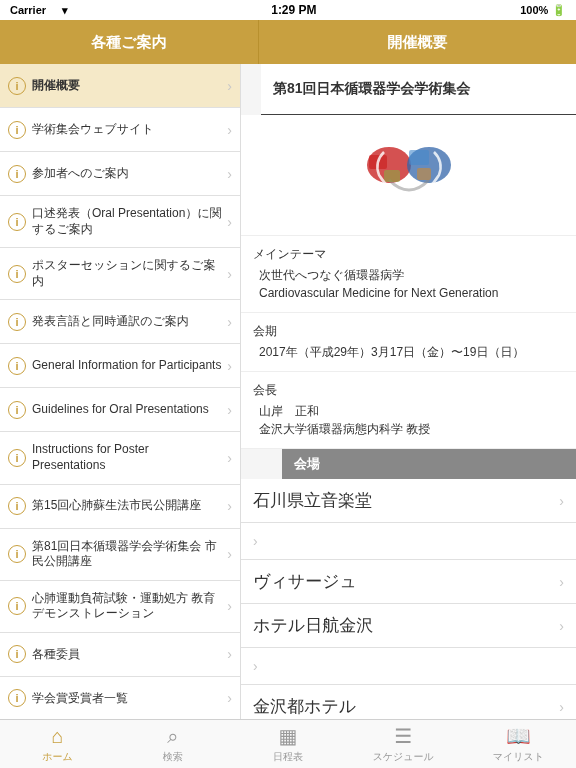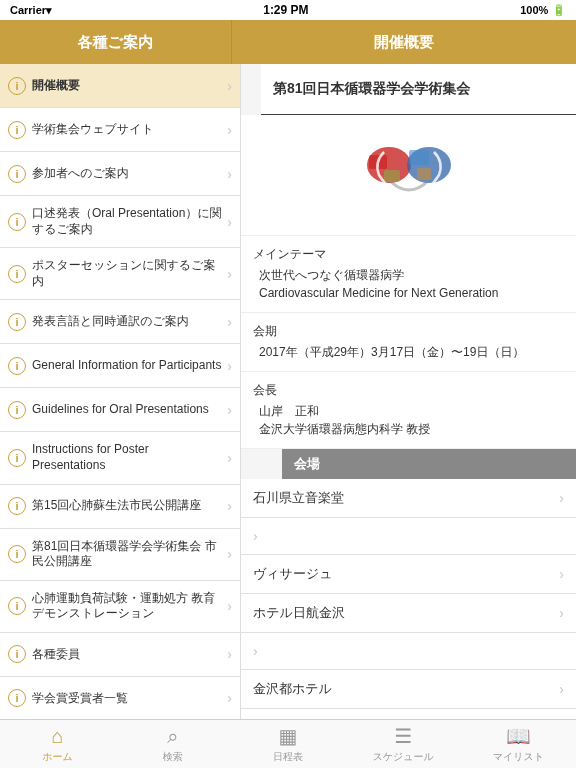--- a/index.html
+++ b/index.html
@@ -16,32 +16,32 @@
     .status-bar {
       display: flex;
       justify-content: space-between;
       align-items: center;
       height: 20px;
       padding: 0 10px;
       background: #fff;
       font-size: 11px;
       font-weight: 600;
     }
-    .status-left { display: flex; align-items: center; gap: 0; }
+    .status-left { display: flex; align-items: center; gap: 16px; }
     .status-center { font-weight: 600; font-size: 12px; }
     .status-right { display: flex; align-items: center; gap: 4px; font-size: 11px; }
 
     
     .header-row {
       display: flex;
       height: 44px;
       background: #c8a040;
     }
     .header-left {
-      width: 232px;
+      width: 259px;
       display: flex;
       align-items: center;
       justify-content: center;
       color: white;
       font-size: 15px;
       font-weight: 600;
       border-right: 1px solid #b8902e;
     }
     .header-right {
       flex: 1;
@@ -162,21 +162,21 @@
     .venue-item {
       display: flex;
       align-items: center;
       justify-content: space-between;
       background: #fff;
       padding: 10px 12px;
       border-bottom: 1px solid #e0e0e0;
       cursor: pointer;
     }
     .venue-item-text {
-      font-size: 13px;
+      font-size: 17px;
       color: #333;
     }
     .venue-chevron {
       color: #c8c8c8;
       font-size: 14px;
     }
 
     
     .tab-bar {
       display: flex;

